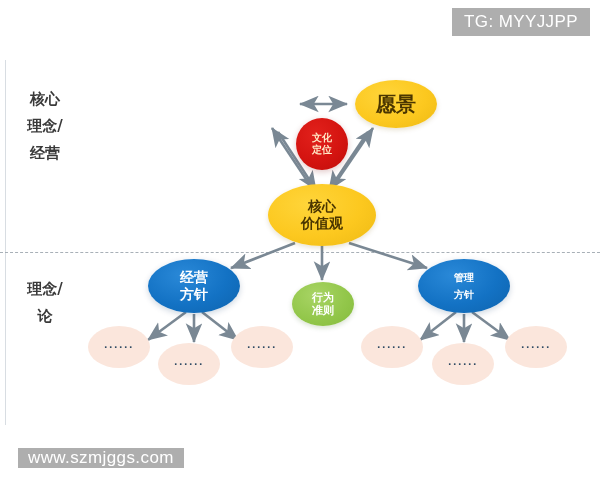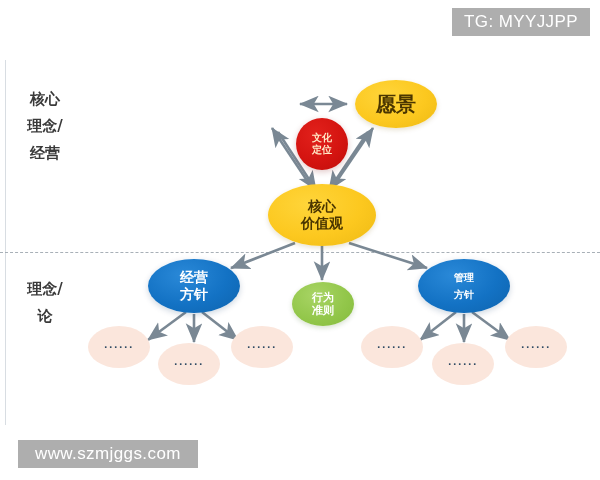--- a/index.html
+++ b/index.html
@@ -35,22 +35,22 @@
   #wm-top {
     right: 10px;
     top: 8px;
     height: 28px;
     padding: 0 12px;
     font-size: 17px;
   }
   #wm-bottom {
     left: 18px;
     bottom: 12px;
-    height: 28px;
-    padding: 0 17px;
+    height: 20px;
+    padding: 0 10px;
     font-size: 17px;
   }
 
   
   #dashed-divider {
     position: absolute;
     left: 0px;
     top: 252px;
     width: 600px;
     height: 0px;

